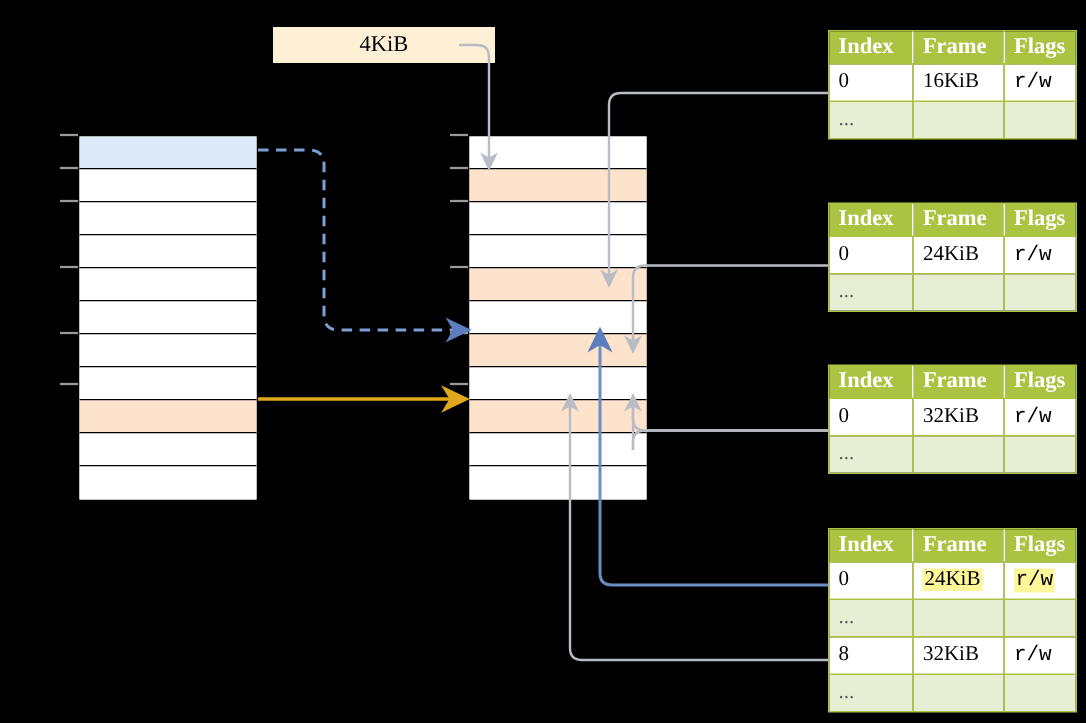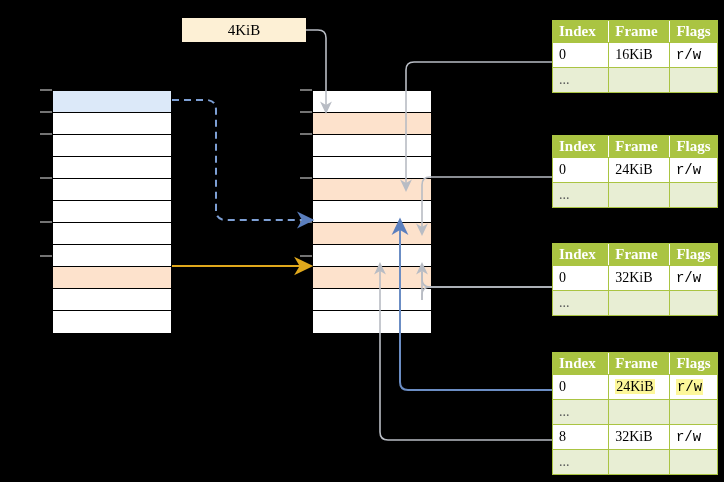--- a/index.html
+++ b/index.html
@@ -18,35 +18,35 @@
   .memrow.blue{background:#dce9f9;}
   .memrow.peach{background:#fde2cc;}
 
   
   .pt{position:absolute;border:1.5px solid #aac442;box-sizing:border-box;
       border-collapse:collapse;font-size:14px;}
   .pt table{border-collapse:collapse;width:100%;}
   .pt th{background:#aac442;color:#fff;font-weight:bold;font-size:15px;
          padding:2px 6px;text-align:left;border-right:1.5px solid #fff;
          border-bottom:1.5px solid #aac442;}
-  .pt th:last-child{border-right:none;text-align:center;}
+  .pt th:last-child{border-right:none;}
   .pt td{background:#fff;color:#000;padding:2px 6px;text-align:left;
          border-right:1.5px solid #aac442;border-bottom:1.5px solid #aac442;
          height:20px;}
   .pt td:last-child{border-right:none;font-family:Liberation Mono, monospace;}
   .pt tr.dots td{background:#e8eed4;color:#5a5a5a;}
   .pt tr:last-child td{border-bottom:none;}
   .cellmark{background:#fdf79a;padding:0 1px;}
 </style>
 </head>
 <body>
 
 <div id="stage">
 
-  <div class="sizelabel" style="left:182px;top:18px;width:124px;">4KiB</div>
+  <div class="sizelabel" style="left:182px;top:18px;width:148px;">4KiB</div>
 
   <div class="memtable" id="left-table" style="left:52px;top:90px;width:120px;">
       <div class="memrow blue"></div>
       <div class="memrow"></div>
       <div class="memrow"></div>
       <div class="memrow"></div>
       <div class="memrow"></div>
       <div class="memrow"></div>
       <div class="memrow"></div>
       <div class="memrow"></div>

